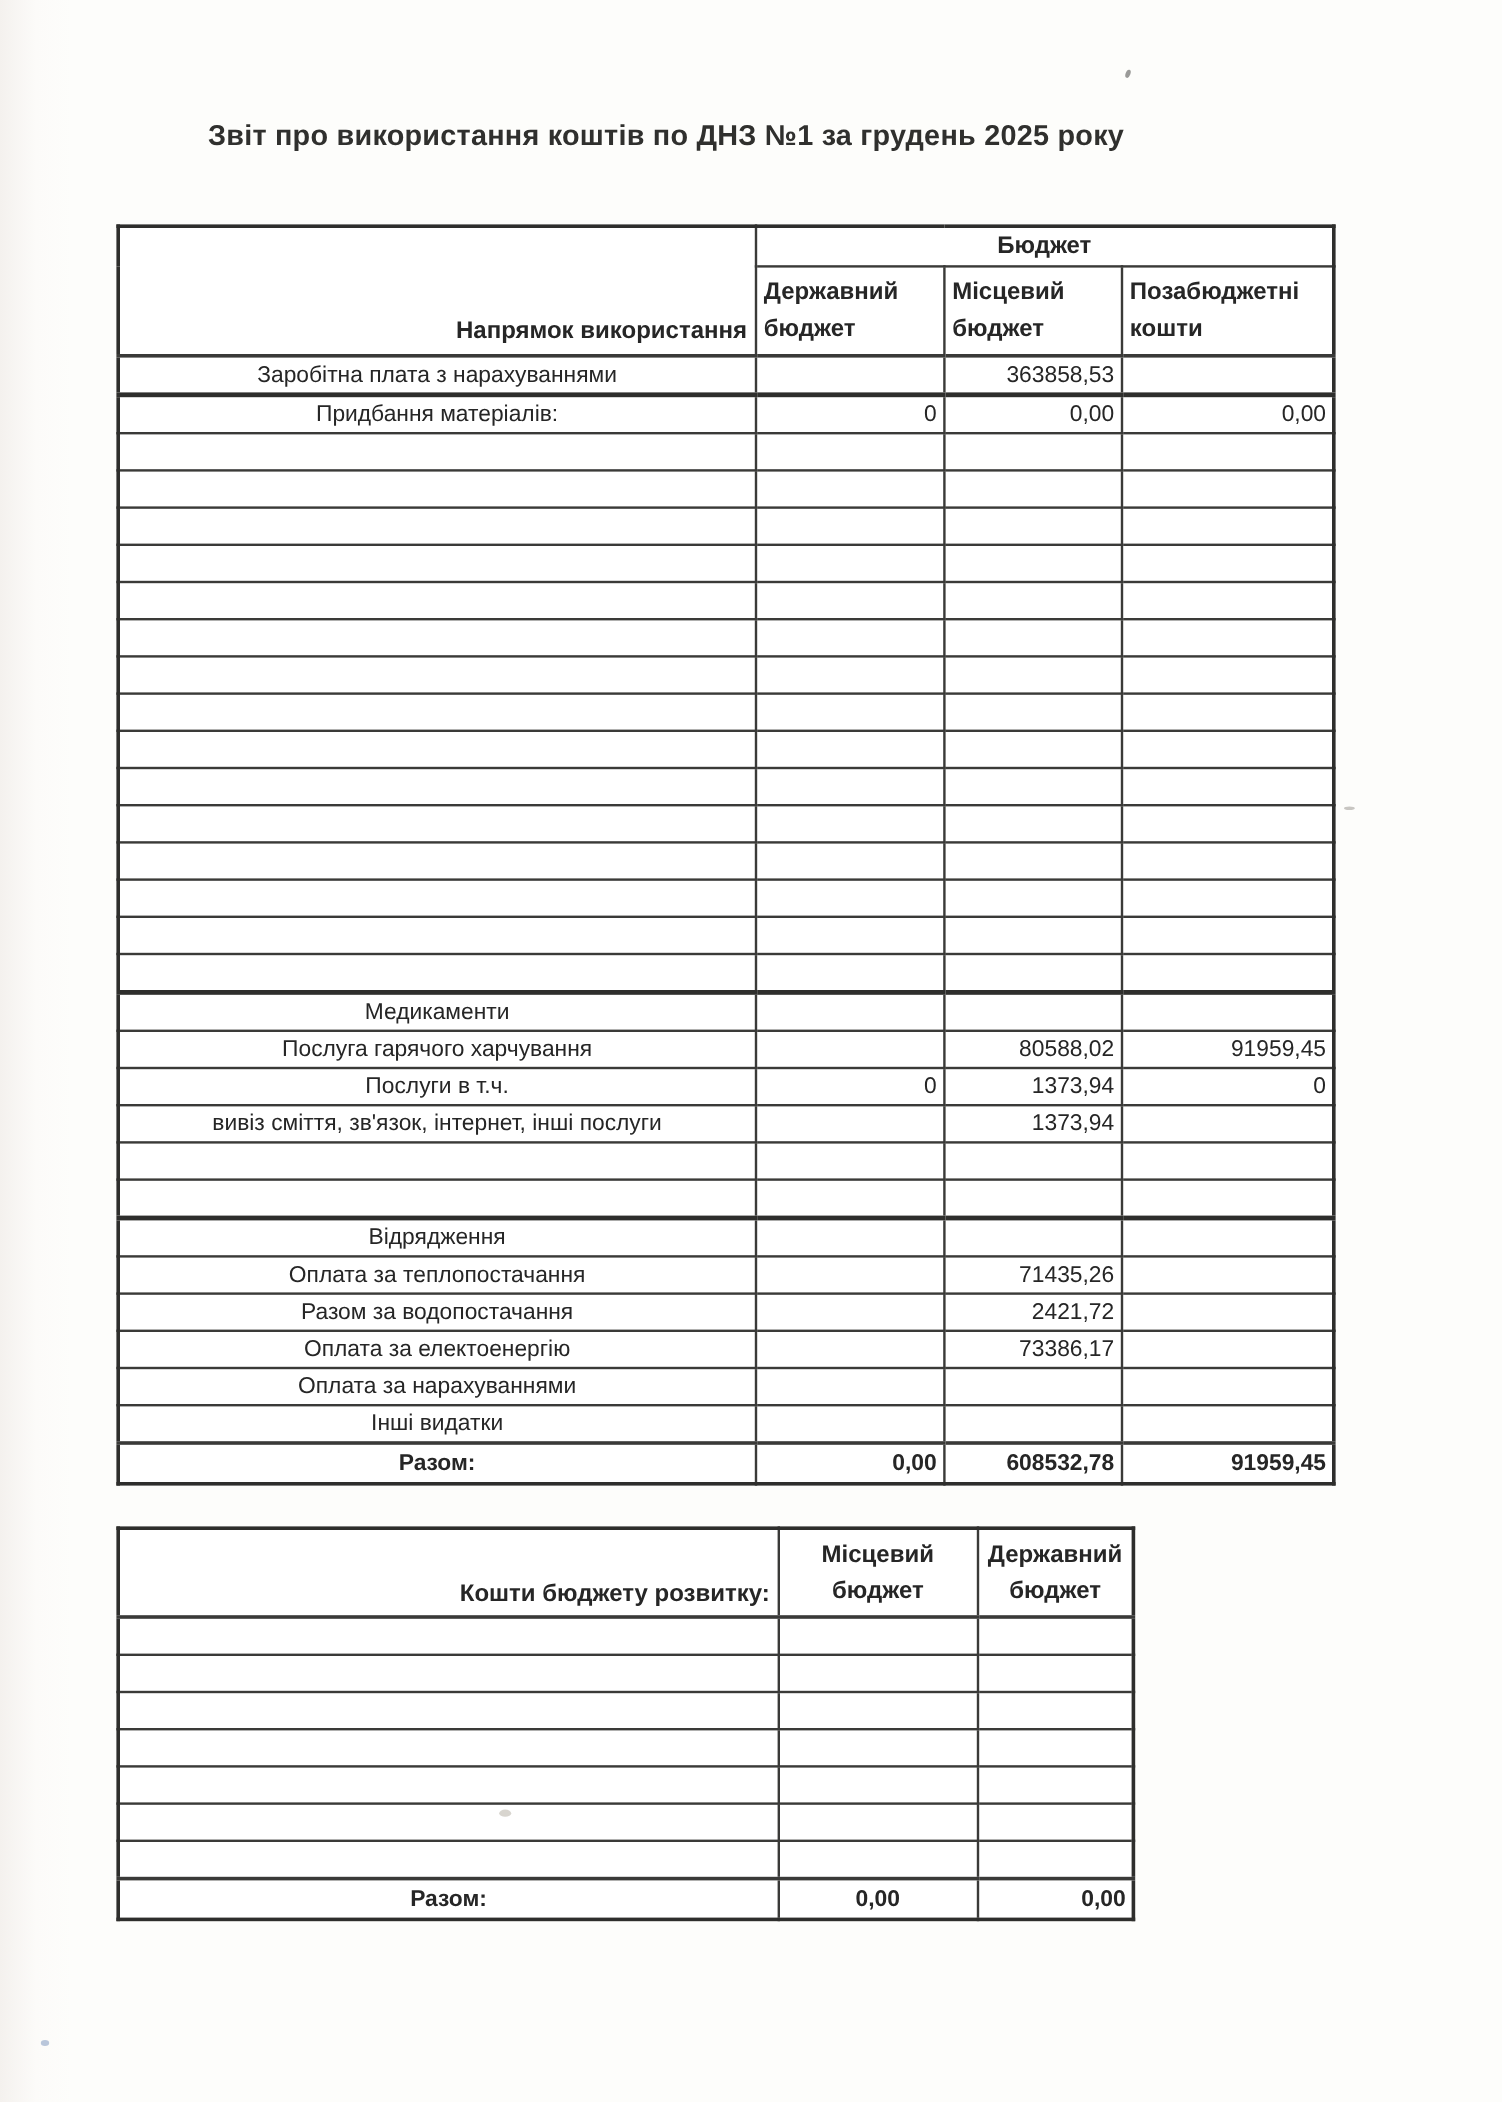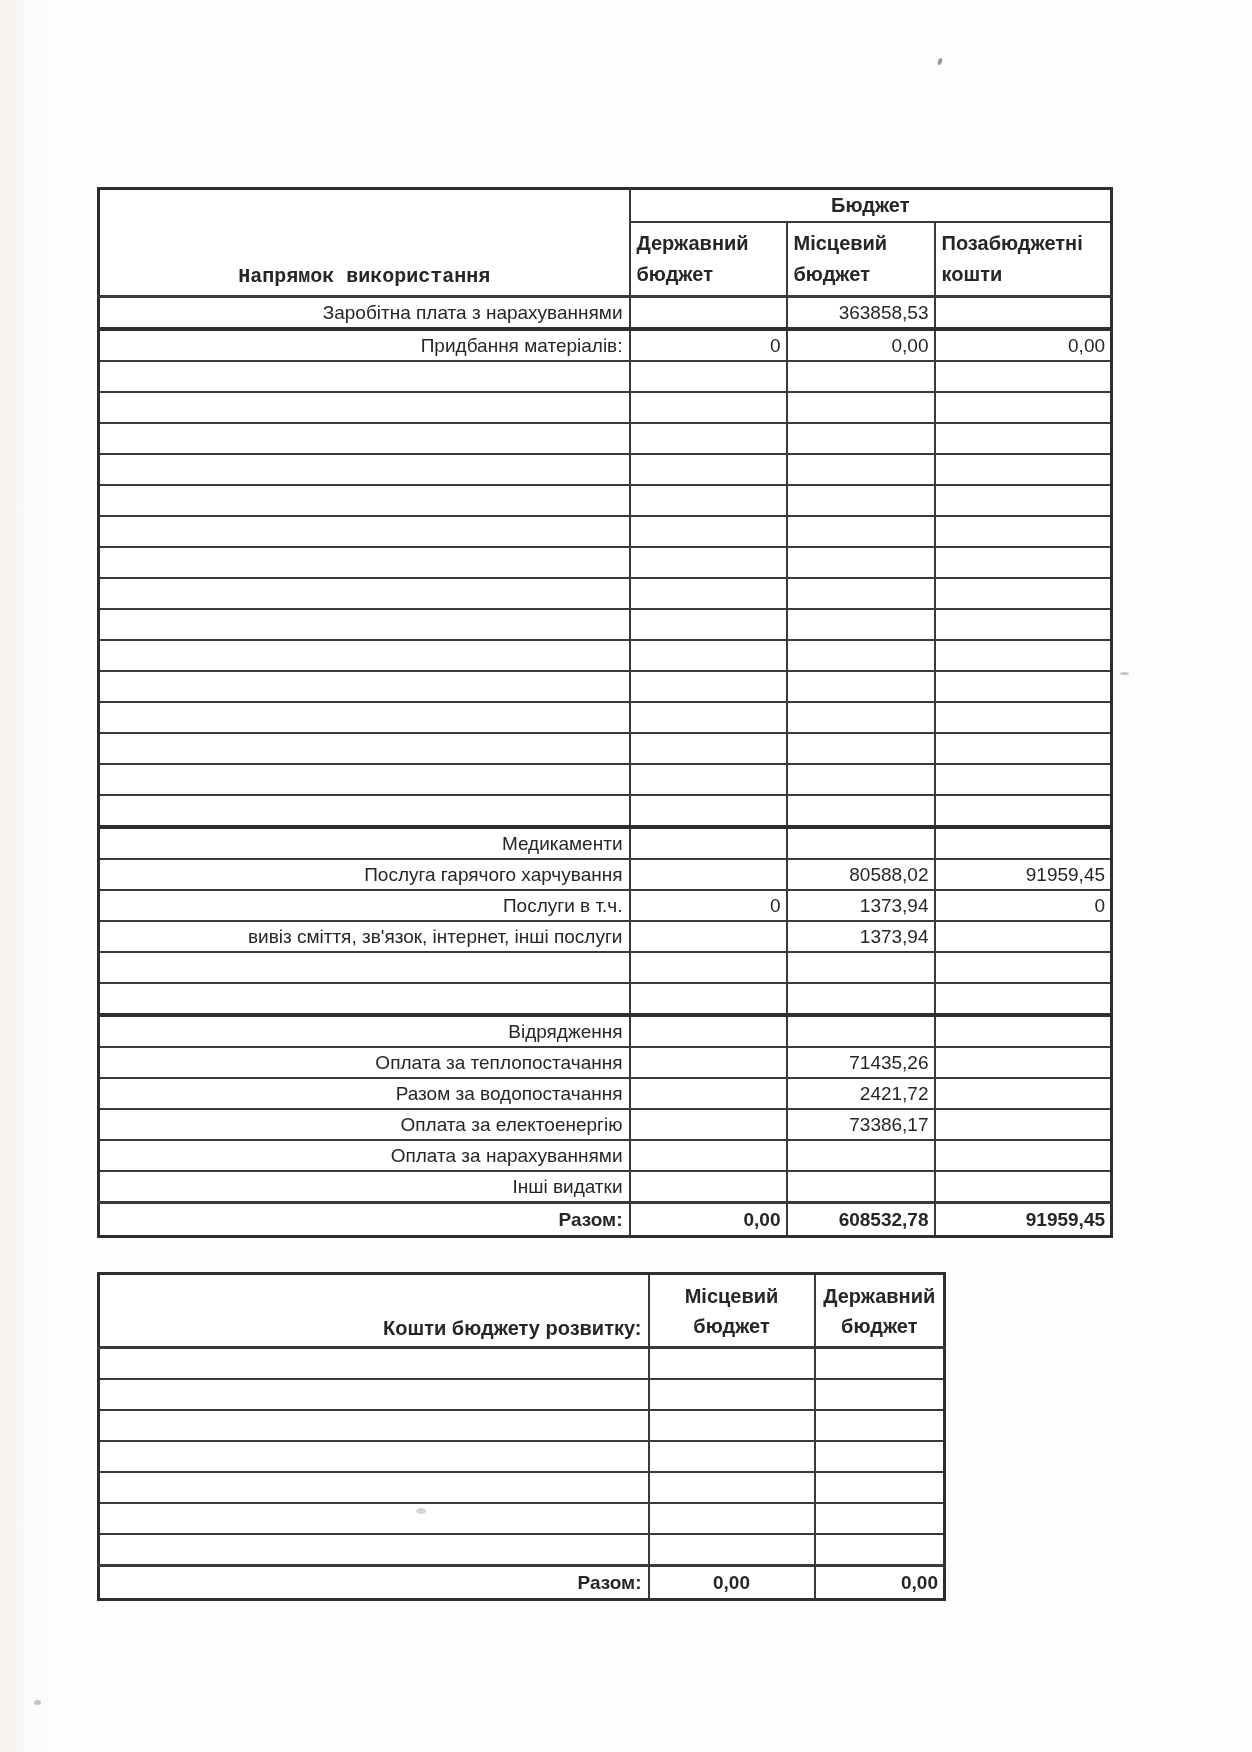--- a/index.html
+++ b/index.html
@@ -40,34 +40,33 @@
   }
   table.main, table.dev{border:3px solid #2e2e2c;}
   table.main td, table.dev td{border-color:#3a3a38;}
   
   tr.h1 td.budget{
     text-align:center;font-weight:bold;height:29px;font-size:20px;
     border-bottom-width:2px;
     margin-left:28px;
   }
   td.dirhdr{
-    vertical-align:bottom;text-align:center;
+    vertical-align:bottom;text-align:right;
     font-weight:bold;font-size:20px;
     padding-bottom:7px;
     border-bottom-width:3px;
-    font-family:Liberation Mono, monospace;
   }
   tr.h2 td.sub{
     font-weight:bold;font-size:20px;
     height:70px;line-height:1.55;
     vertical-align:middle;
     white-space:normal;
     border-bottom-width:3px;
   }
-  td.label{text-align:right;}
+  td.label{text-align:center;}
   td.num{text-align:right;padding-right:5px;}
   tr.sep td{border-top:4px solid #2e2e2c;margin-top:32px;}
   tfoot td{
     font-weight:bold;
     border-top:3px solid #4d7c0f;
     height:29px;
   }
   
   td.devhdr{
     vertical-align:bottom;text-align:right;font-weight:bold;font-size:20px;
@@ -85,20 +84,21 @@
   .s1{left:938px;top:58px;width:4px;height:7px;background:#9a9a98;transform:rotate(20deg);}
   .s2{left:1120px;top:672px;width:9px;height:3px;background:#c8c6c2;}
   .s3{left:416px;top:1508px;width:10px;height:6px;background:#d8d5cf;}
   .s4{left:34px;top:1700px;width:7px;height:5px;background:#b9c6da;}
 </style>
 </head>
 <body>
 
 <div class="page">
 
+  <div class="title">Звіт про використання коштів по ДНЗ №1 за грудень 2025 року</div>
 
   <table class="main">
     <colgroup>
       <col style="width:531px">
         <col style="width:157px">
         <col style="width:148px">
         <col style="width:177px">
     </colgroup>
     <thead>
       <tr class="h1">

